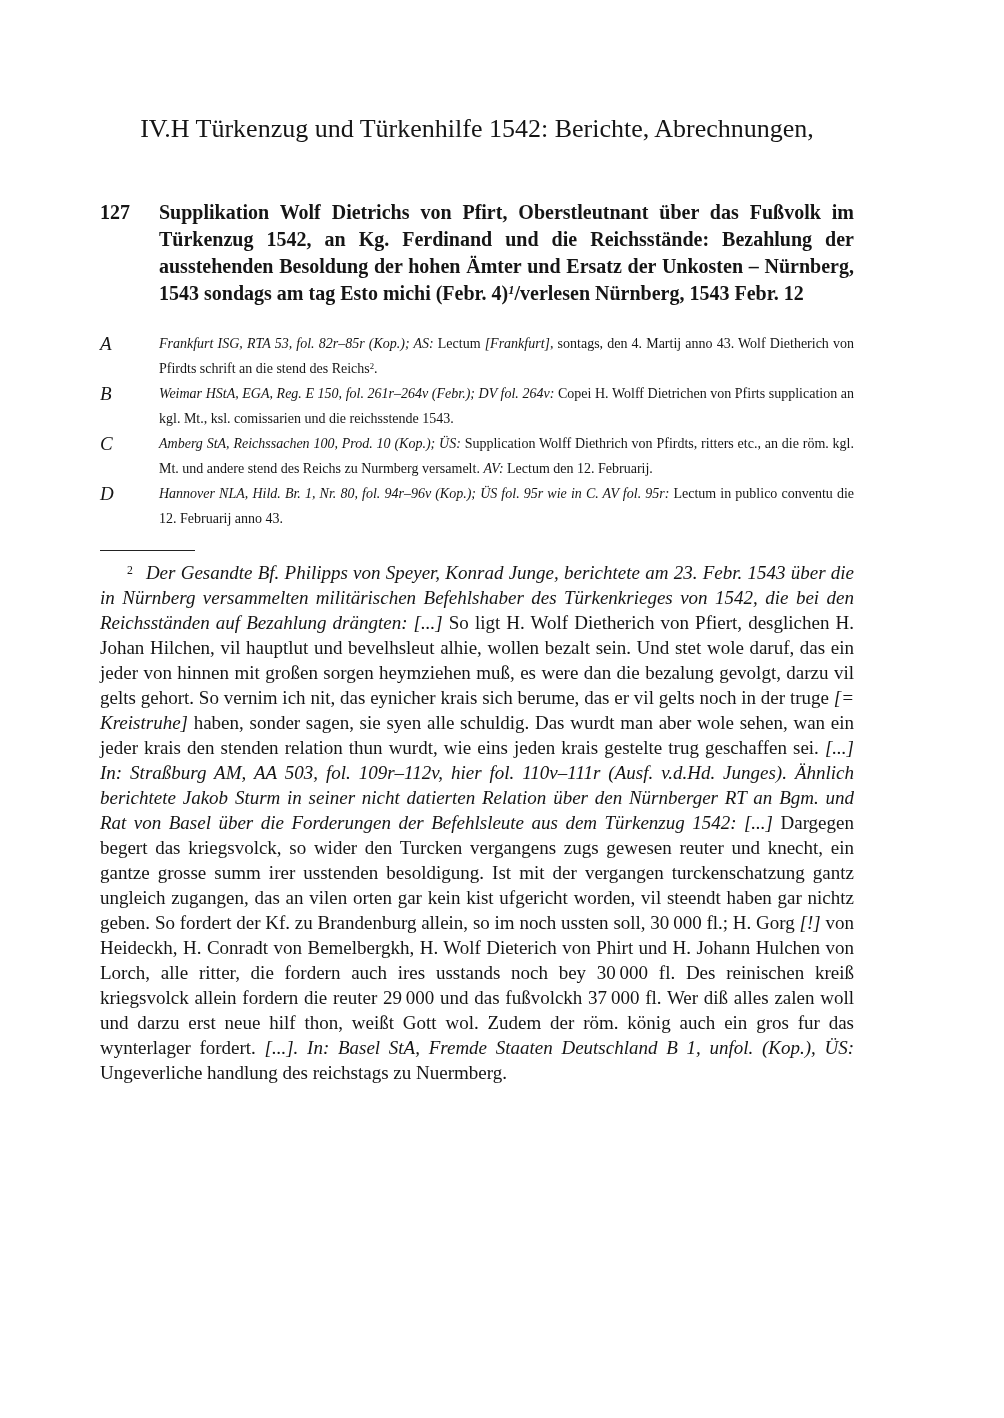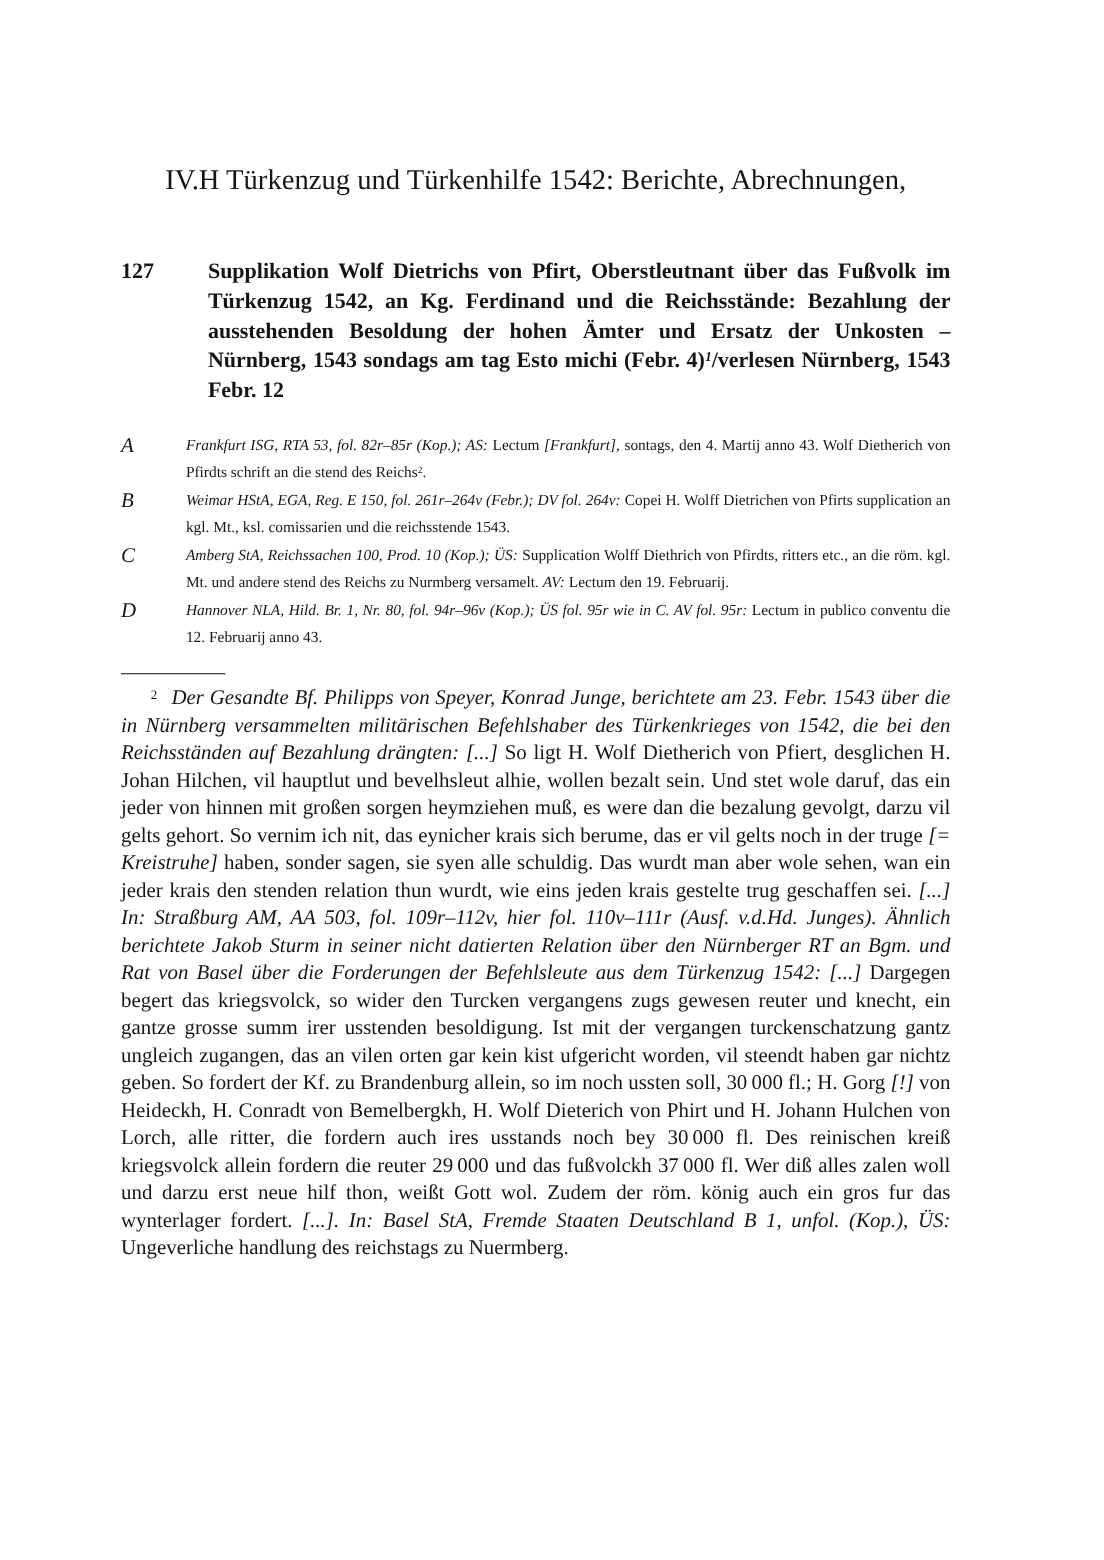--- a/index.html
+++ b/index.html
@@ -11,36 +11,34 @@
   }
   .page {
     position: relative;
     width: 1004px;
     height: 1418px;
     background: #ffffff;
     overflow: hidden;
   }
   .text-block {
     position: absolute;
-    left: 110px;
+    left: 100px;
     top: 0;
     width: 754px;
-    margin-top: 35px;
   }
   .heading {
     margin-top: 112px;
     text-align: center;
     font-size: 26px;
     line-height: 33px;
     font-weight: 400;
   }
   .entry {
     display: flex;
     margin-top: 54px;
-    gap: 20px;
   }
   .entry-number {
     width: 59px;
     flex: 0 0 59px;
     font-weight: 700;
     font-size: 20px;
     line-height: 27px;
   }
   .entry-title {
     flex: 1;
@@ -110,21 +108,21 @@
       <div class="source-row">
         <span class="source-label">A</span>
         <div class="source-text"><span class="seg-i">Frankfurt ISG, RTA 53, fol. 82r–85r (Kop.); AS: </span><span class="seg-r">Lectum </span><span class="seg-i">[Frankfurt]</span><span class="seg-r">, sontags, den 4. Martij anno 43. Wolf Dietherich von Pfirdts schrift an die stend des Reichs</span><sup class="seg-sup">2</sup><span class="seg-r">.</span></div>
       </div>
       <div class="source-row">
         <span class="source-label">B</span>
         <div class="source-text"><span class="seg-i">Weimar HStA, EGA, Reg. E 150, fol. 261r–264v (Febr.); DV fol. 264v: </span><span class="seg-r">Copei H. Wolff Dietrichen von Pfirts supplication an kgl. Mt., ksl. comissarien und die reichsstende 1543.</span></div>
       </div>
       <div class="source-row">
         <span class="source-label">C</span>
-        <div class="source-text"><span class="seg-i">Amberg StA, Reichssachen 100, Prod. 10 (Kop.); ÜS: </span><span class="seg-r">Supplication Wolff Diethrich von Pfirdts, ritters etc., an die röm. kgl. Mt. und andere stend des Reichs zu Nurmberg versamelt. </span><span class="seg-i">AV: </span><span class="seg-r">Lectum den 19. Februarij.</span></div>
+        <div class="source-text"><span class="seg-i">Amberg StA, Reichssachen 100, Prod. 10 (Kop.); ÜS: </span><span class="seg-r">Supplication Wolff Diethrich von Pfirdts, ritters etc., an die röm. kgl. Mt. und andere stend des Reichs zu Nurmberg versamelt. </span><span class="seg-i">AV: </span><span class="seg-r">Lectum den 12. Februarij.</span></div>
       </div>
       <div class="source-row">
         <span class="source-label">D</span>
         <div class="source-text"><span class="seg-i">Hannover NLA, Hild. Br. 1, Nr. 80, fol. 94r–96v (Kop.); ÜS fol. 95r wie in C. AV fol. 95r: </span><span class="seg-r">Lectum in publico conventu die 12. Februarij anno 43.</span></div>
       </div>
     </div>
 
     <div class="footnote-sep"></div>
 
     <div class="footnotes">

